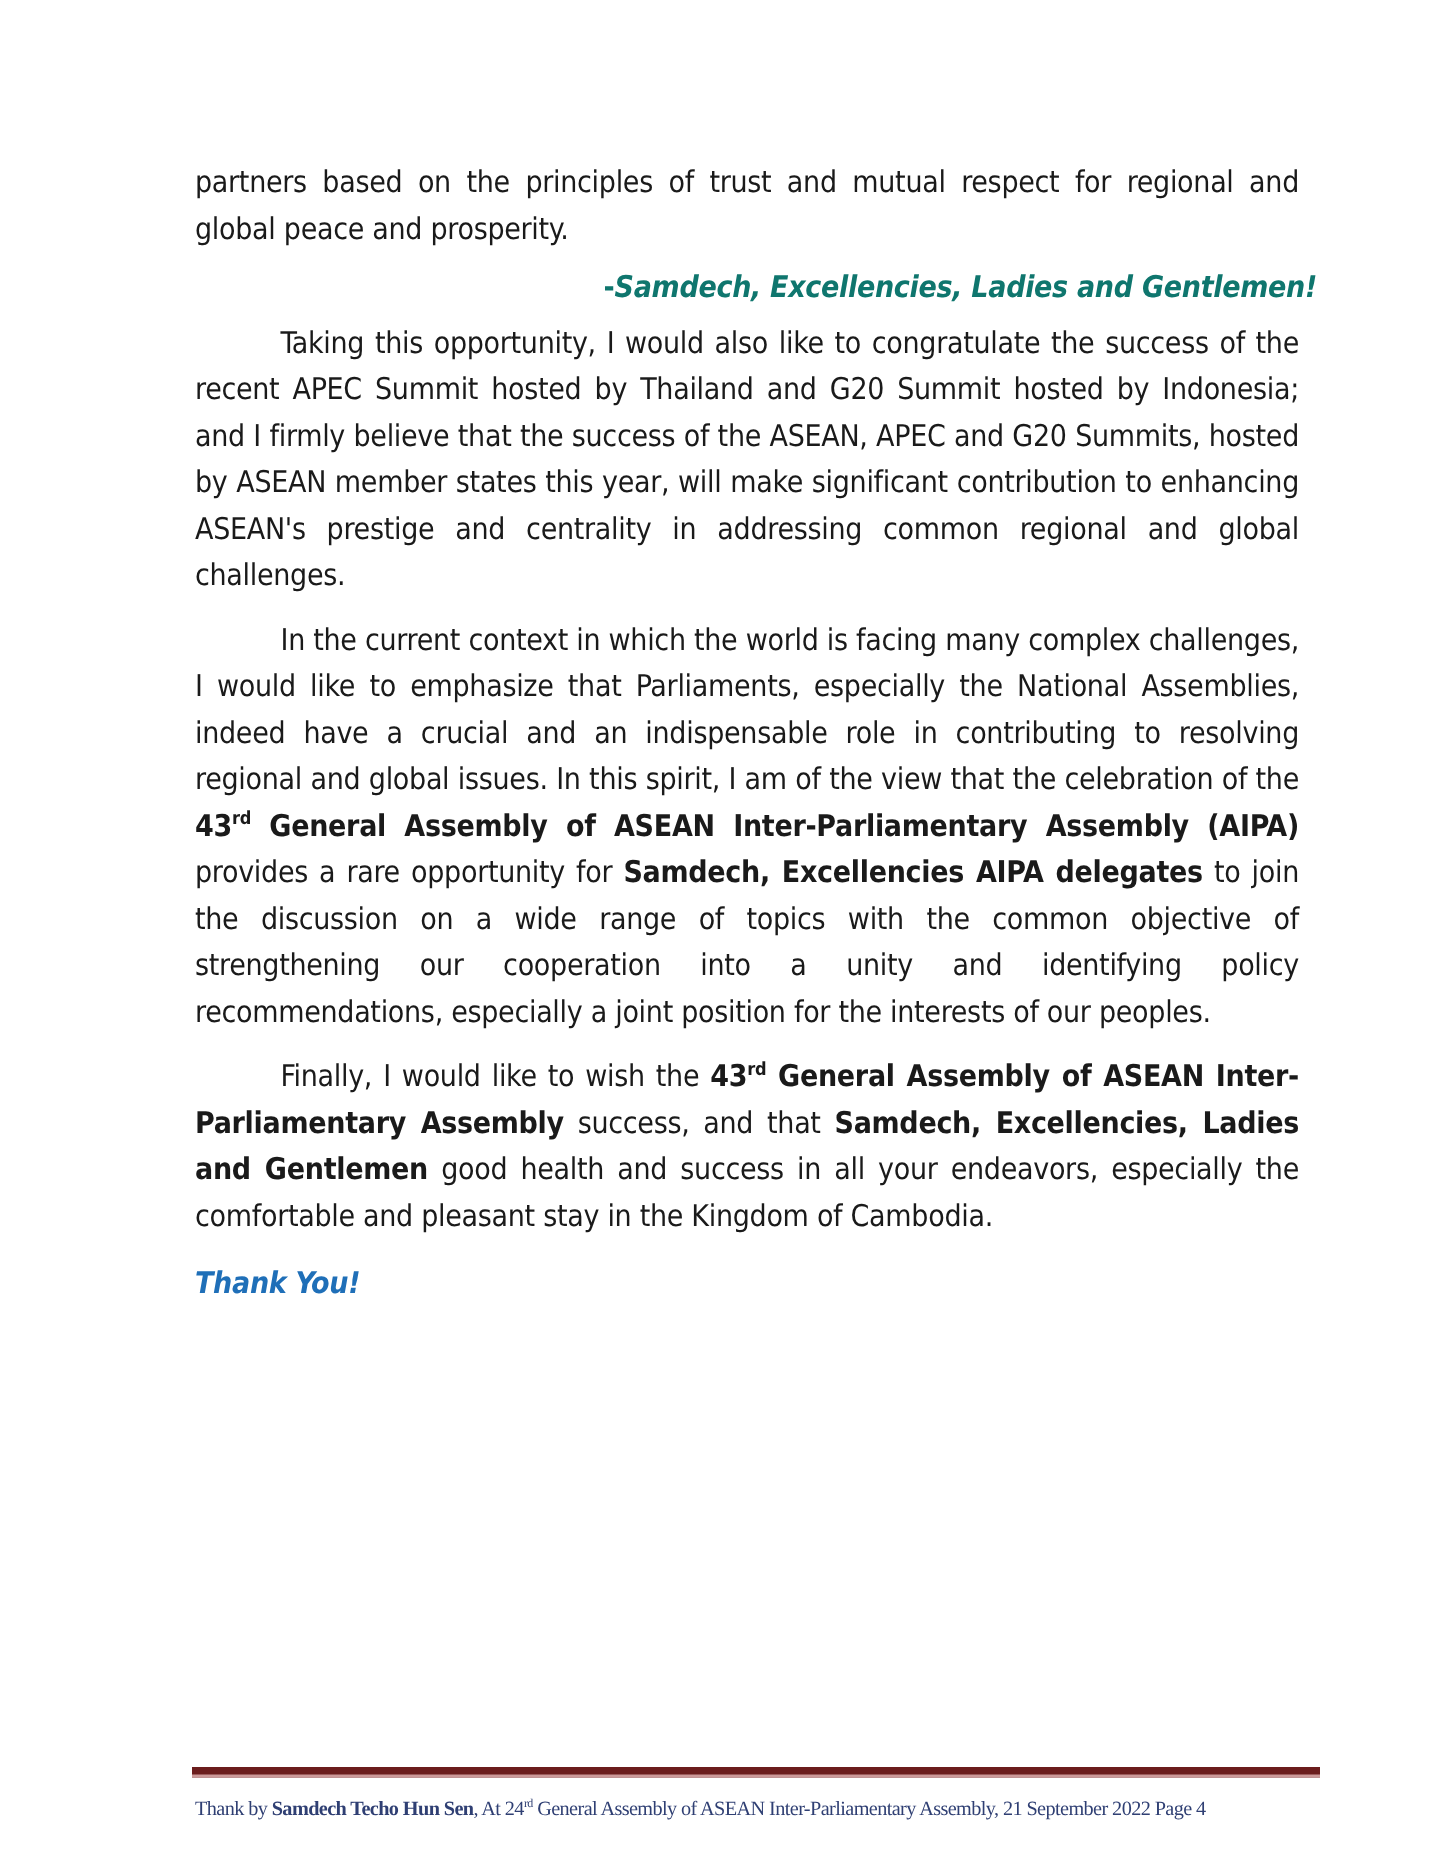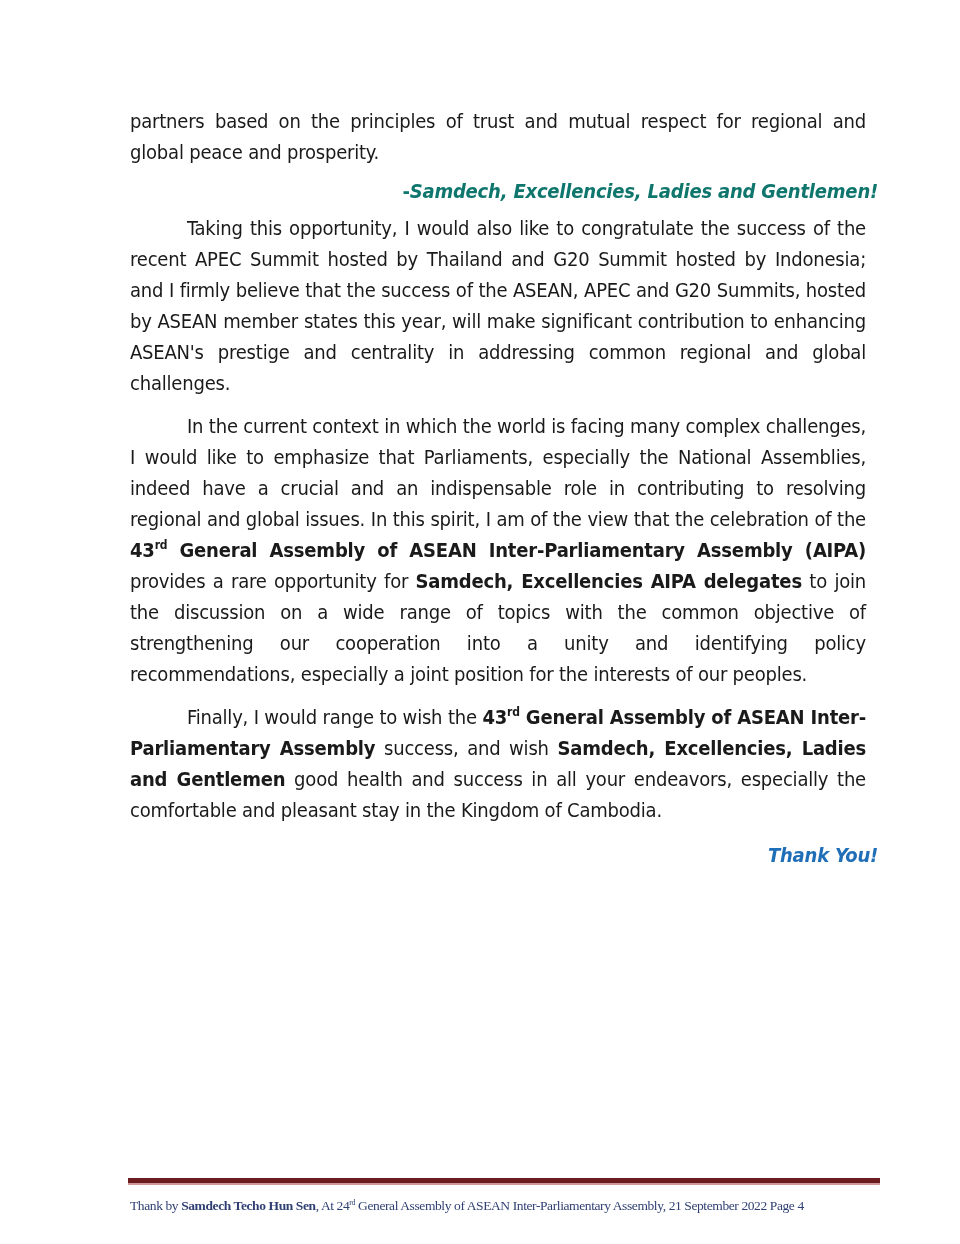--- a/index.html
+++ b/index.html
@@ -7,40 +7,40 @@
   .page { position: absolute; left: 130px; top: 106px; width: 748px;
     font-family: "DejaVu Sans Condensed", "DejaVu Sans", sans-serif; color: #1a1a1a;
     font-size: 20px; line-height: 31px; letter-spacing: -0.2px; }
   .p { margin: 0 12px 12px 0; text-align: justify; }
   .indent { text-indent: 57px; }
   .tight { margin-bottom: 8px; }
   b { font-weight: bold; text-align: center; }
   sup { font-size: 12px; line-height: 0; vertical-align: super; }
   .salutation { color: #0f766e; font-style: italic; font-weight: bold; margin: 0 0 6px 0; text-align: right; }
   .salutation .dash { display: inline-block; width: 30px; font-style: normal; }
-  .thanks { text-align: right; color: #1f6fb8; font-style: italic; font-weight: bold; margin-top: 14px; }
+  .thanks { text-align: left; color: #1f6fb8; font-style: italic; font-weight: bold; margin-top: 14px; }
   .footer-rule { position: absolute; left: 128px; top: 1178px; width: 752px; height: 5px;
     background: #6b1d1d; border-bottom: 2px solid #c99; }
   .footer { position: absolute; left: 130px; top: 1198px; width: 750px;
     font-family: "Liberation Serif", serif; font-size: 13.5px; color: #2f3f73; letter-spacing: -0.4px; white-space: nowrap; }
   .footer sup { font-size: 8px; }
 </style>
 </head>
 <body>
 
 <div class="page">
   <p class="p tight">partners based on the principles of trust and mutual respect for regional and global peace and prosperity.</p>
 
   <p class="salutation">
     <span class="dash">-</span><span>Samdech, Excellencies, Ladies and Gentlemen!</span>
   </p>
 
   <p class="p indent">Taking this opportunity, I would also like to congratulate the success of the recent APEC Summit hosted by Thailand and G20 Summit hosted by Indonesia; and I firmly believe that the success of the ASEAN, APEC and G20 Summits, hosted by ASEAN member states this year, will make significant contribution to enhancing ASEAN's prestige and centrality in addressing common regional and global challenges.</p>
 
   <p class="p indent"><span>In the current context in which the world is facing many complex challenges, I would like to emphasize that Parliaments, especially the National Assemblies, indeed have a crucial and an indispensable role in contributing to resolving regional and global issues. In this spirit, I am of the view that the celebration of the </span><b><span>43</span><sup>rd</sup><span> General Assembly of ASEAN Inter-Parliamentary Assembly (AIPA)</span></b><span> provides a rare opportunity for </span><b>Samdech, Excellencies AIPA delegates</b><span> to join the discussion on a wide range of topics with the common objective of strengthening our cooperation into a unity and identifying policy recommendations, especially a joint position for the interests of our peoples.</span></p>
 
-  <p class="p indent"><span>Finally, I would range to wish the </span><b><span>43</span><sup>rd</sup><span> General Assembly of ASEAN Inter-Parliamentary Assembly</span></b><span> success, and wish </span><b>Samdech, Excellencies, Ladies and Gentlemen</b><span> good health and success in all your endeavors, especially the comfortable and pleasant stay in the Kingdom of Cambodia.</span></p>
+  <p class="p indent"><span>Finally, I would like to wish the </span><b><span>43</span><sup>rd</sup><span> General Assembly of ASEAN Inter-Parliamentary Assembly</span></b><span> success, and that </span><b>Samdech, Excellencies, Ladies and Gentlemen</b><span> good health and success in all your endeavors, especially the comfortable and pleasant stay in the Kingdom of Cambodia.</span></p>
 
   <p class="thanks">Thank You!</p>
 </div>
 
 <div class="footer-rule"></div>
 <div class="footer"><span>Thank by </span><b>Samdech Techo Hun Sen</b><span>, At 24</span><sup>rd</sup><span> General Assembly of ASEAN Inter-Parliamentary Assembly, 21 September 2022 Page 4</span></div>
 
 </body></html>

